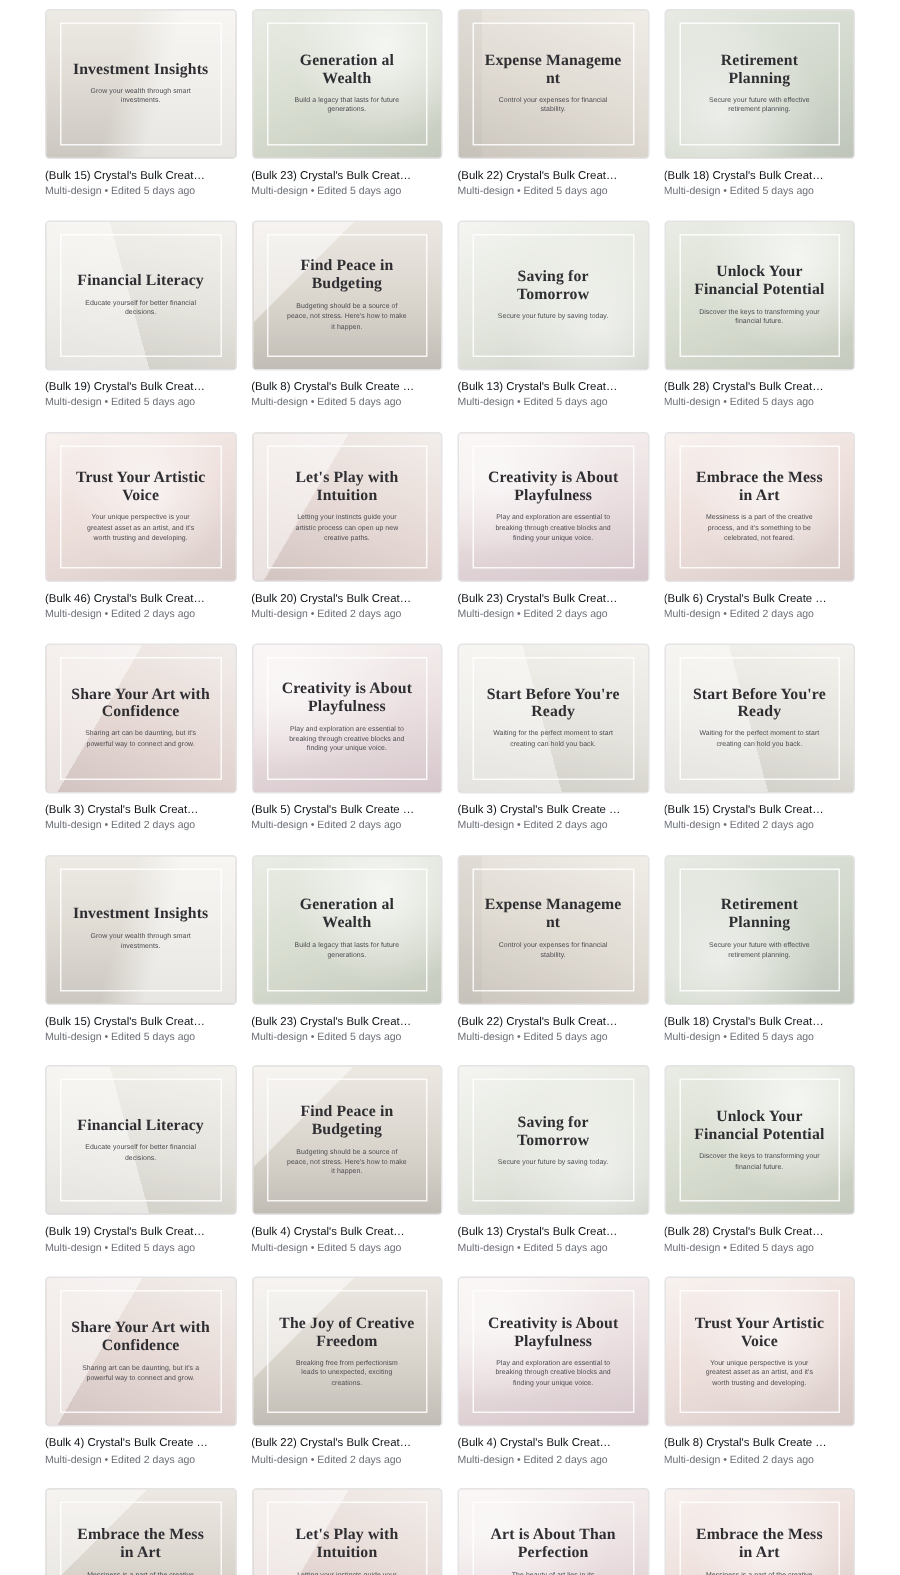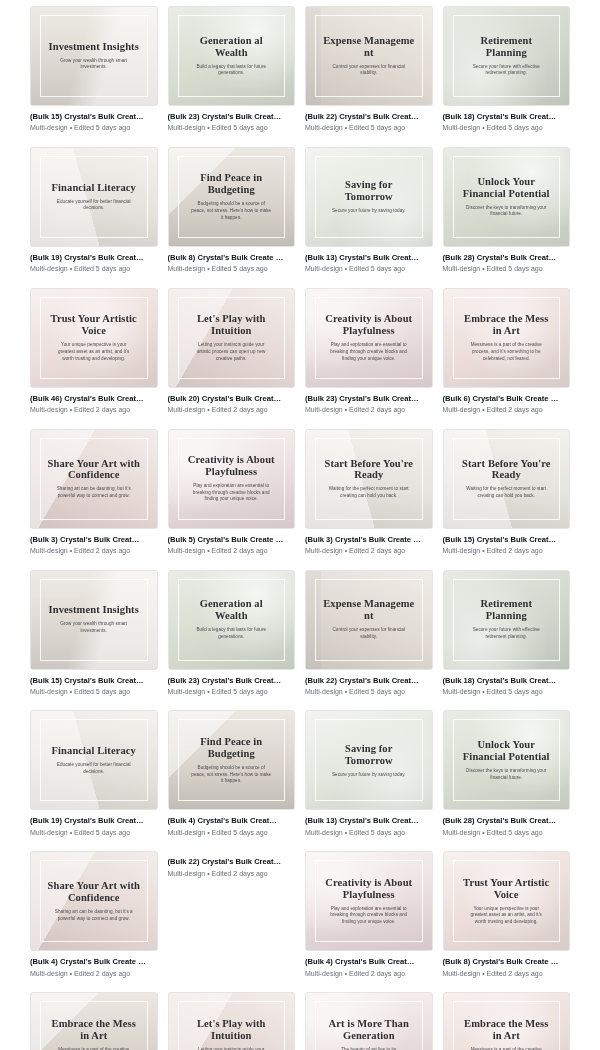--- a/index.html
+++ b/index.html
@@ -111,21 +111,21 @@
     line-height: 1.45;
     color: #4a4a4f;
     max-width: 86%;
     letter-spacing: .05px;
   }
   .cname {
     margin-top: 6px;
     font-size: 7.6px;
     line-height: 1.25;
     color: #0d1216;
-    font-weight: bold;
+    font-weight: normal;
     white-space: nowrap;
     overflow: hidden;
     text-overflow: ellipsis;
   }
   .cmeta {
     margin-top: 3px;
     font-size: 7px;
     line-height: 1.2;
     color: #6b6f76;
     white-space: nowrap;
@@ -431,20 +431,28 @@
         <div class="overlay"></div>
         <div class="inner">
           <div class="ttitle">Share Your Art with Confidence</div>
           <div class="tsub">Sharing art can be daunting, but it's a powerful way to connect and grow.</div>
         </div>
       </div>
       <div class="cname">(Bulk 4) Crystal's Bulk Create …</div>
       <div class="cmeta">Multi-design • Edited 2 days ago</div>
     </div>
     <div class="card">
+      <div class="thumb">
+        <div class="bgart art-i"></div>
+        <div class="overlay"></div>
+        <div class="inner">
+          <div class="ttitle">The Joy of Creative Freedom</div>
+          <div class="tsub">Breaking free from perfectionism leads to unexpected, exciting creations.</div>
+        </div>
+      </div>
       <div class="cname">(Bulk 22) Crystal's Bulk Creat…</div>
       <div class="cmeta">Multi-design • Edited 2 days ago</div>
     </div>
     <div class="card">
       <div class="thumb">
         <div class="bgart art-h"></div>
         <div class="overlay"></div>
         <div class="inner">
           <div class="ttitle">Creativity is About Playfulness</div>
           <div class="tsub">Play and exploration are essential to breaking through creative blocks and finding your unique voice.</div>
@@ -483,21 +491,21 @@
           <div class="ttitle">Let's Play with Intuition</div>
           <div class="tsub">Letting your instincts guide your artistic process can open up new creative paths.</div>
         </div>
       </div>
     </div>
     <div class="card">
       <div class="thumb">
         <div class="bgart art-h"></div>
         <div class="overlay"></div>
         <div class="inner">
-          <div class="ttitle">Art is More Than Generation</div>
+          <div class="ttitle">Art is About Than Perfection</div>
           <div class="tsub">The beauty of art lies in its imperfections and the story it tells, not in its flawlessness.</div>
         </div>
       </div>
     </div>
     <div class="card">
       <div class="thumb">
         <div class="bgart art-f"></div>
         <div class="overlay"></div>
         <div class="inner">
           <div class="ttitle">Embrace the Mess in Art</div>

